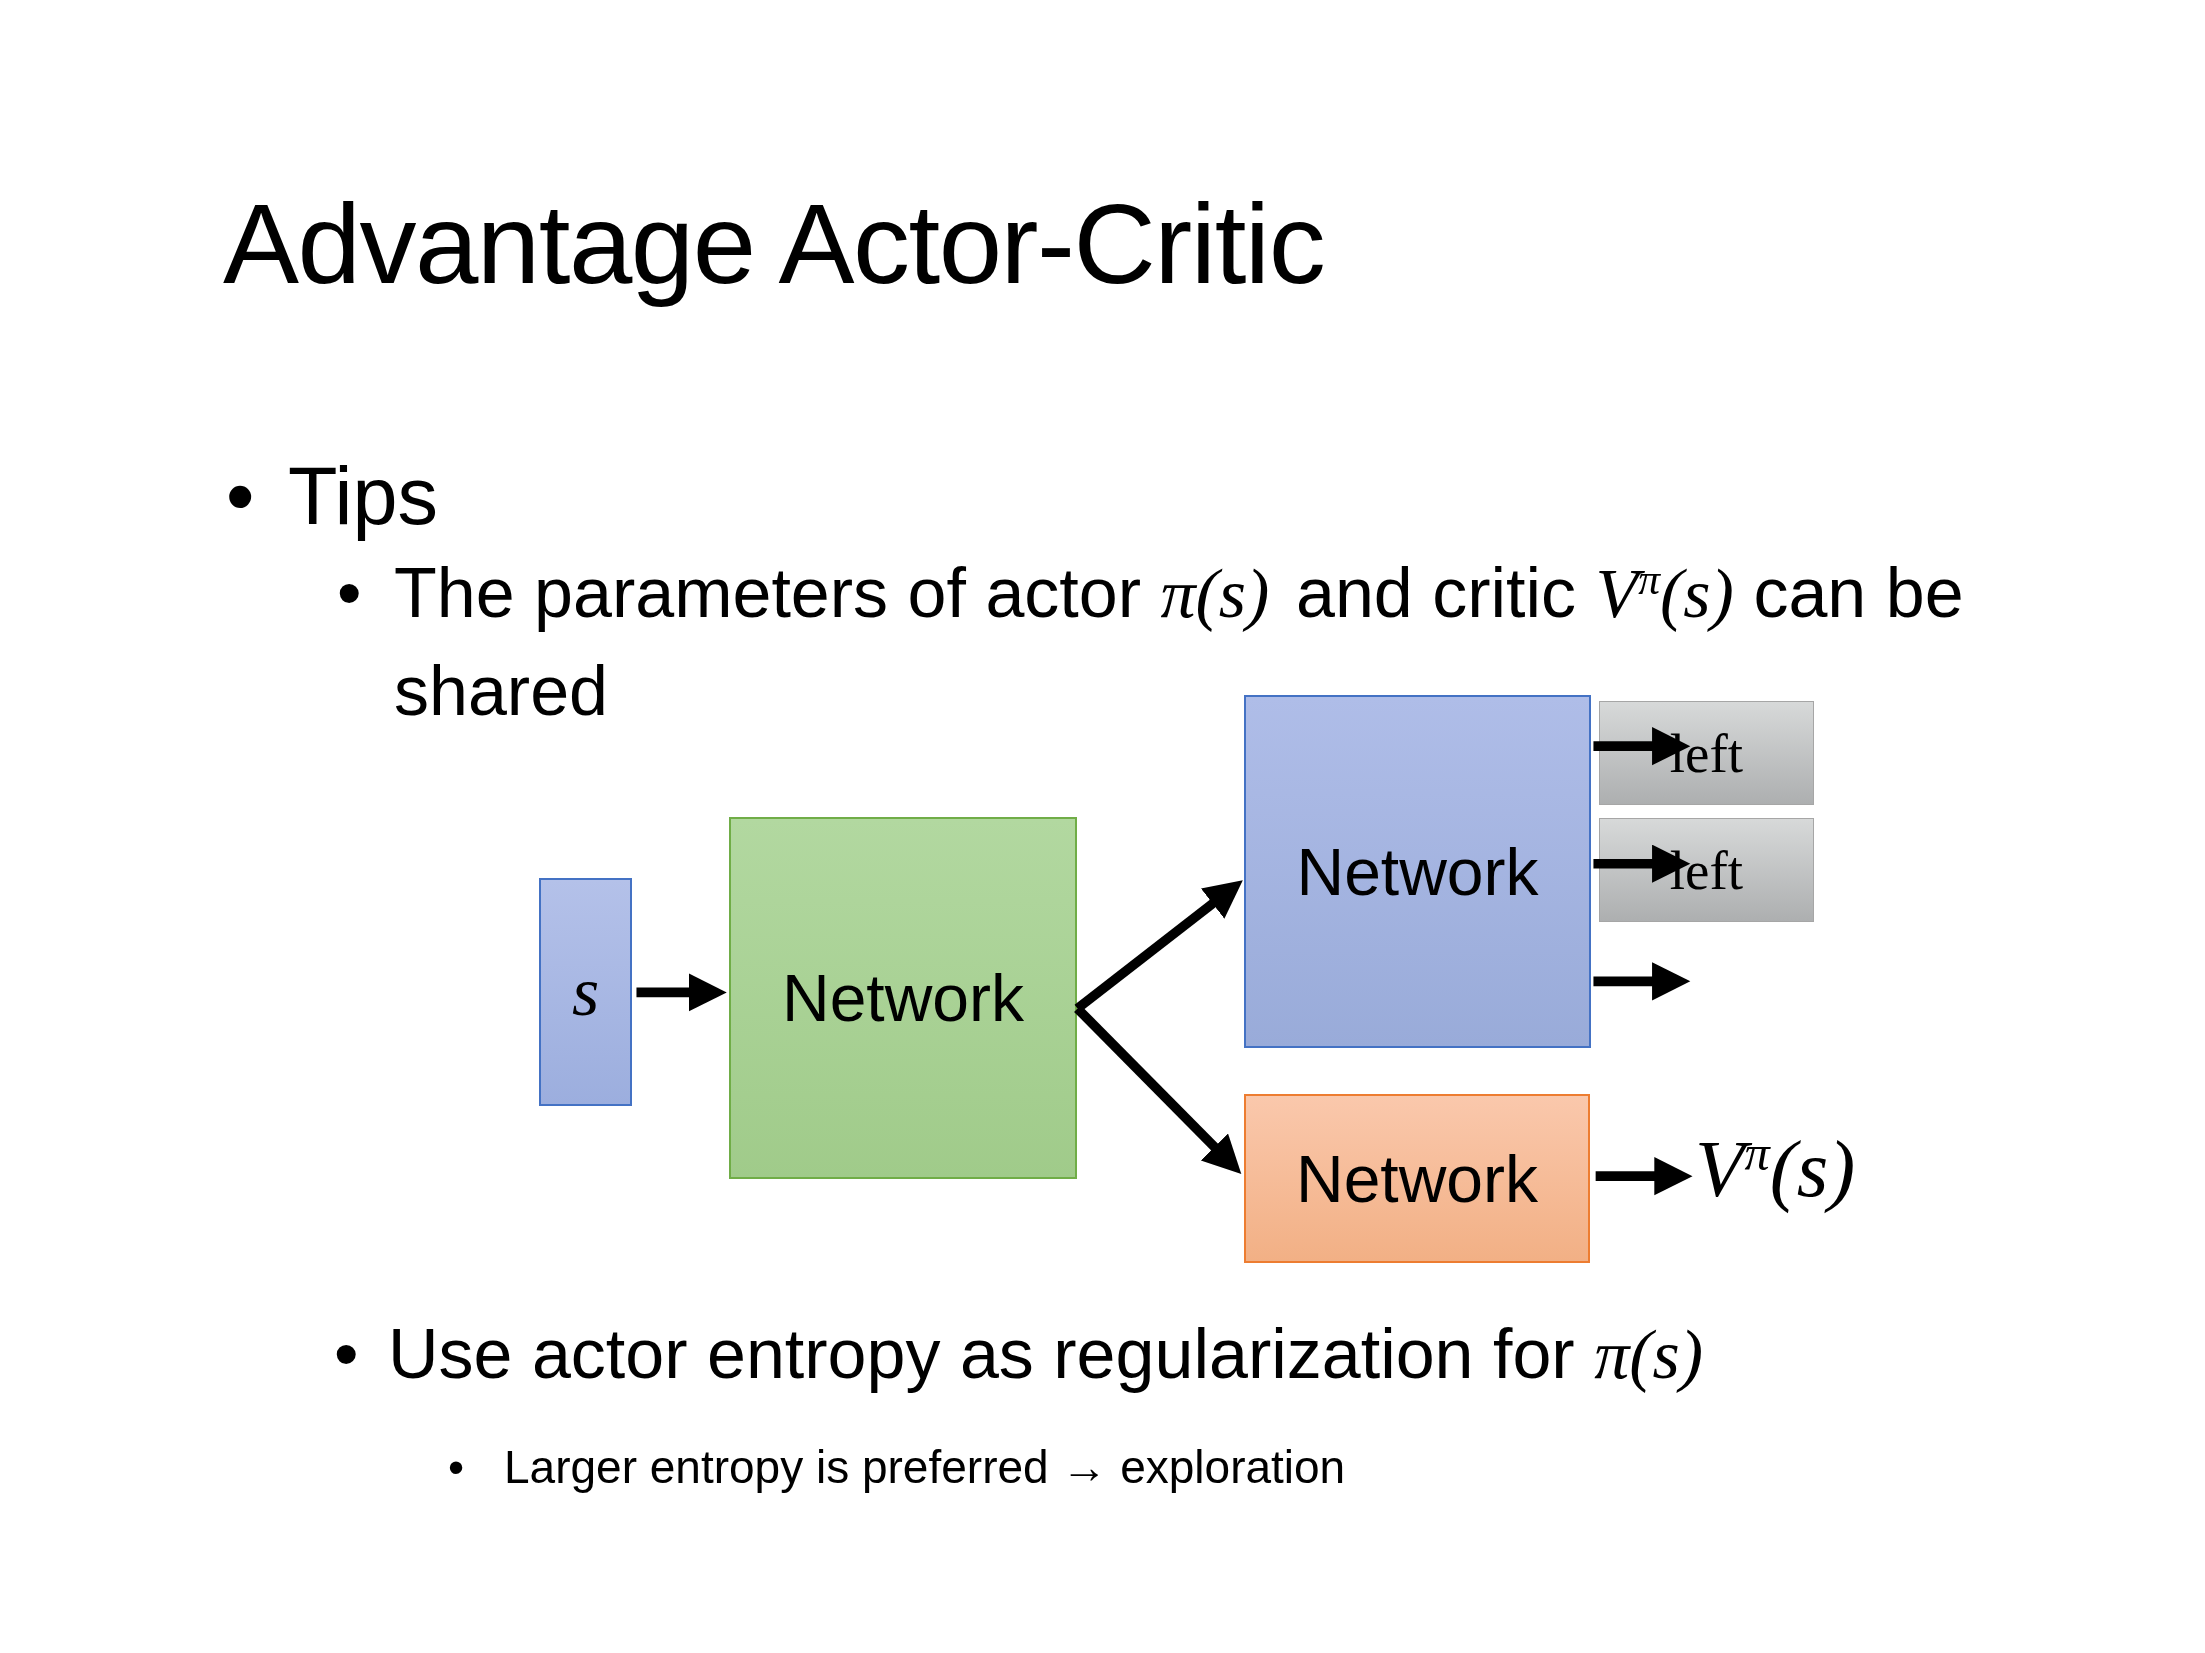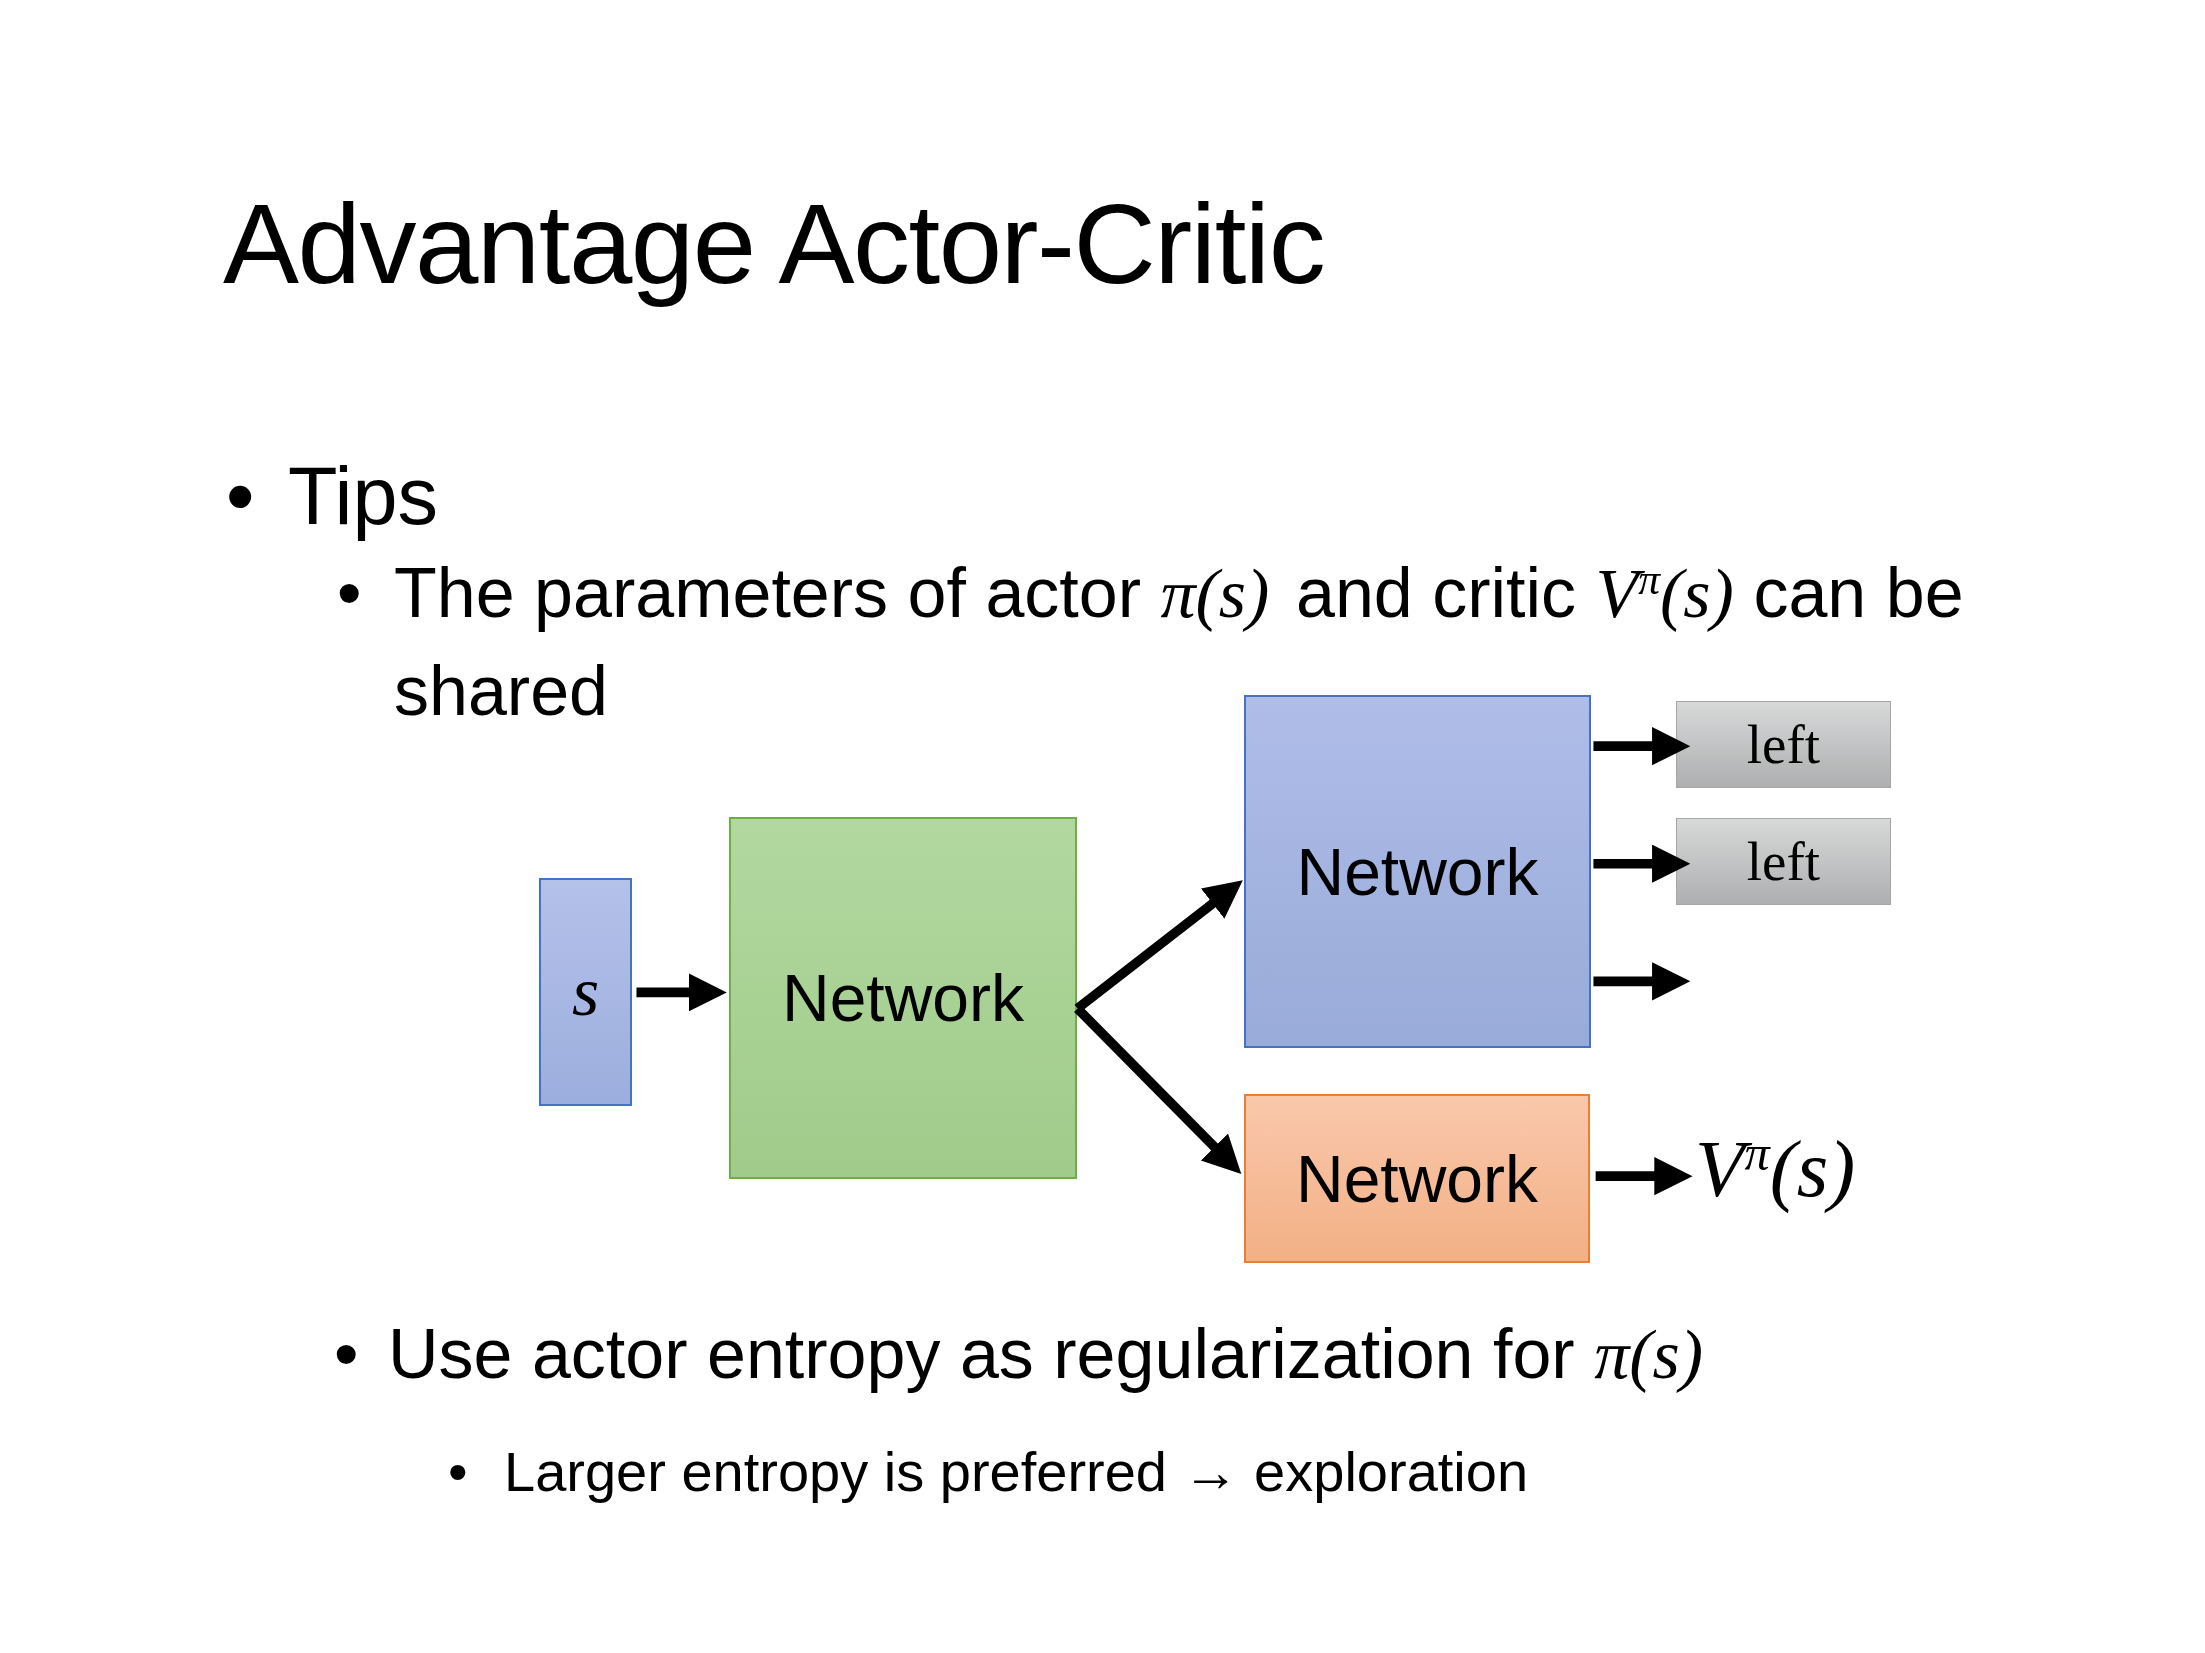--- a/index.html
+++ b/index.html
@@ -22,21 +22,21 @@
   }
   .line{white-space:nowrap;}
   .bullet{display:inline-block;}
   .lvl1{left:179px;top:456px;font-size:81px;line-height:1;}
   .lvl1 .bullet{width:62px;}
   .lvl2a{left:290px;top:545px;font-size:70px;line-height:1.38;white-space:normal;width:1764px;}
   .lvl2a .bullet{position:absolute;left:0;top:0;}
   .lvl2a .txt{display:block;padding-left:57px;}
   .lvl2b{left:287px;top:1319px;font-size:70px;line-height:1;}
   .lvl2b .bullet{width:54px;}
-  .lvl3{left:401px;top:1444px;font-size:56px;line-height:1;}
+  .lvl3{left:401px;top:1444px;font-size:46px;line-height:1;}
   .lvl3 .bullet{width:56px;}
   .math{font-family:"Liberation Serif",serif;font-style:italic;}
   sup.math{font-size:0.62em;vertical-align:0.52em;line-height:0;}
   .sp-before{margin-left:0.38em;}
   .box{
     position:absolute;
     display:flex;align-items:center;justify-content:center;
     box-sizing:border-box;
     font-size:66px;
   }
@@ -55,21 +55,21 @@
     left:1197px;top:695px;width:347px;height:353px;
     background:linear-gradient(180deg,#AFBDE8 0%,#99ABD9 100%);
     border:2.2px solid #4472C4;
   }
   .box-critic{
     left:1197px;top:1094px;width:346px;height:169px;
     background:linear-gradient(180deg,#FAC8AC 0%,#F2B085 100%);
     border:2.2px solid #ED7D31;
   }
   .box-action{
-    left:1629px;width:215px;height:87px;
+    left:1552px;width:215px;height:104px;
     background:linear-gradient(180deg,#D7D9D9 0%,#ADAFB0 100%);
     border:1.5px solid #A6A6A6;
     font-family:"Liberation Serif",serif;
     font-size:55px;
   }
   .act-left{top:701px;}
   .act-right{top:818px;}
   .act-fire{top:936px;}
   .v-label{
     left:1648px;top:1128px;

